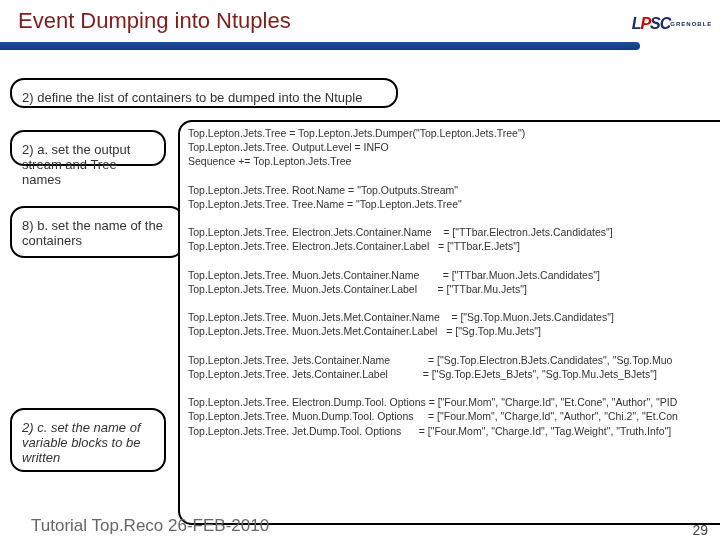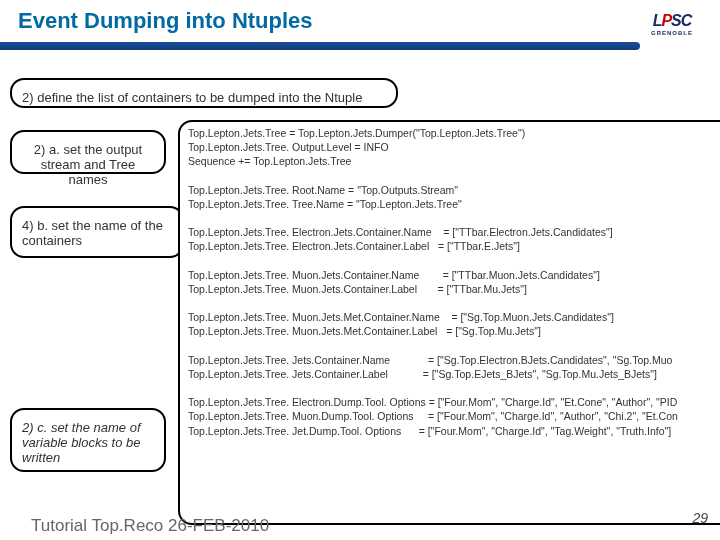--- a/index.html
+++ b/index.html
@@ -14,32 +14,31 @@
   .header {
     position: relative;
     height: 56px;
     background: #fff;
   }
   .title {
     position: absolute;
     top: 8px;
     left: 18px;
     font-size: 22px;
-    color: #0369a1;
-    font-weight: bold;
+    color: #7f1d1d;
   }
   .logo {
     position: absolute;
     top: 2px;
     right: 12px;
     width: 72px;
     height: 44px;
     background: #fff;
     display: flex;
-    flex-direction: column;
+    flex-direction: row;
     align-items: center;
     justify-content: center;
     font-size: 9px;
     font-weight: bold;
     color: #1a2a6b;
   }
   .logo .lp { font-style: italic; font-size: 16px; letter-spacing: -1px; }
   .logo .lp span { color: #c00; }
   .header-line {
     position: absolute;
@@ -53,21 +52,21 @@
   .box {
     position: absolute;
     border: 2px solid #000;
     border-radius: 14px;
     padding: 10px 10px;
     background: #fff;
     font-size: 13px;
     color: #333;
   }
   .step-main { top: 78px; left: 10px; width: 388px; height: 30px; line-height: 16px; }
-  .step-a { top: 130px; left: 10px; width: 156px; height: 44px; text-align: center; }
+  .step-a { top: 130px; left: 10px; width: 156px; height: 36px; }
   .step-b { top: 206px; left: 10px; width: 174px; height: 52px; }
   .step-c { top: 408px; left: 10px; width: 156px; height: 64px; font-style: italic; }
   .code-box {
     position: absolute;
     top: 120px;
     left: 178px;
     width: 560px;
     height: 405px;
     border: 2px solid #000;
     border-radius: 14px;
@@ -83,42 +82,41 @@
   .footer {
     position: absolute;
     bottom: 4px;
     left: 10px;
     font-size: 17px;
     color: #666;
     margin-left: 21px;
   }
   .pagenum {
     position: absolute;
-    bottom: 14px;
+    bottom: 2px;
     right: 12px;
     font-size: 14px;
     color: #444;
-    font-style: italic;
   }
 </style>
 </head>
 <body>
 
 <div class="header">
   <div class="title">Event Dumping into Ntuples</div>
   <div class="logo">
     <div class="lp">L<span>P</span>SC</div>
     <div style="font-size:6px;letter-spacing:1px;">GRENOBLE</div>
   </div>
   <div class="header-line"></div>
 </div>
 
 <div class="box step-main">2) define the list of containers to be dumped into the Ntuple</div>
 <div class="box step-a">2) a. set the output stream and Tree names</div>
-<div class="box step-b">4) b. set the name of the containers</div>
+<div class="box step-b">8) b. set the name of the containers</div>
 <div class="box step-c">2) c. set the name of variable blocks to be written</div>
 
 <div class="code-box">Top.Lepton.Jets.Tree = Top.Lepton.Jets.Dumper("Top.Lepton.Jets.Tree")
 Top.Lepton.Jets.Tree. Output.Level = INFO
 Sequence += Top.Lepton.Jets.Tree
 
 Top.Lepton.Jets.Tree. Root.Name = "Top.Outputs.Stream"
 Top.Lepton.Jets.Tree. Tree.Name = "Top.Lepton.Jets.Tree"
 
 Top.Lepton.Jets.Tree. Electron.Jets.Container.Name    = ["TTbar.Electron.Jets.Candidates"]

